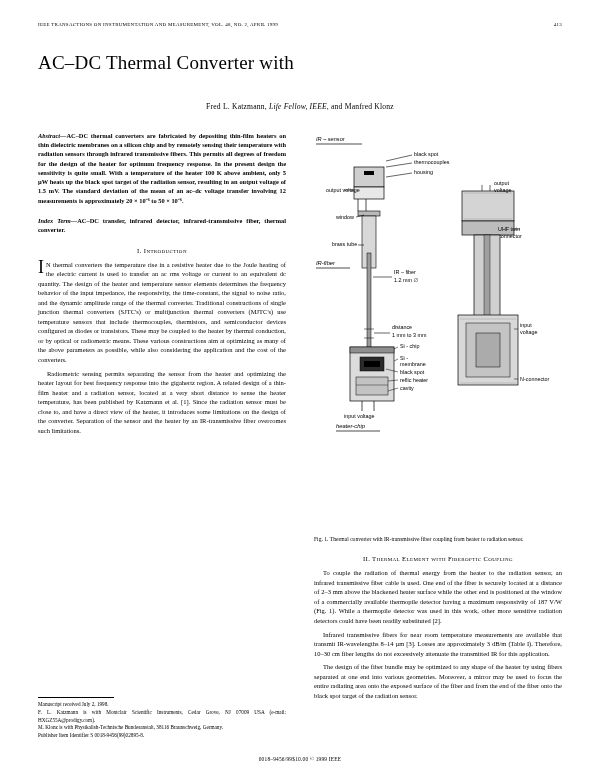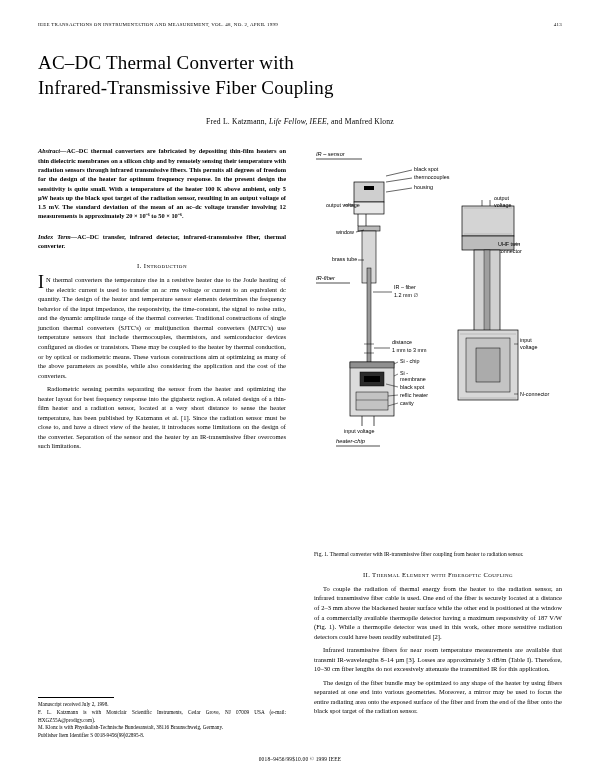--- a/index.html
+++ b/index.html
@@ -18,21 +18,21 @@
   }
   .runhead .left { white-space:nowrap; }
   .runhead .right { white-space:nowrap; }
 
   
   .title {
     text-align:left; font-size:19px; line-height:1.30;
     margin-top:22px; font-weight:normal; letter-spacing:0.2px;
   }
   .authors {
-    text-align:center; font-size:7.6px; margin-top:17px; letter-spacing:0.2px;
+    text-align:center; font-size:7.6px; margin-top:26px; letter-spacing:0.2px;
   }
   .authors i { font-style:italic; }
 
   
   .cols { display:flex; margin-top:20px; }
   .col { width:248px; }
   .col.left { margin-right:28px; }
 
   p { margin:0 0 0 0; font-size:6.5px; line-height:1.47; text-align:justify; }
   p.indent { text-indent:9px; }
@@ -82,21 +82,20 @@
 <div class="page">
   <div class="inner">
 
     <div class="runhead">
       <span class="left">IEEE TRANSACTIONS ON INSTRUMENTATION AND MEASUREMENT, VOL. 48, NO. 2, APRIL 1999</span>
       <span class="right">413</span>
     </div>
 
     <div class="title">
       <div>AC–DC Thermal Converter with</div>
-      <div>Infrared-Transmissive Fiber Coupling</div>
     </div>
 
     <div class="authors">
       <span>Fred L. Katzmann, </span><i>Life Fellow, IEEE</i><span>, and Manfred Klonz</span>
     </div>
 
     <div class="cols">
 
       <div class="col left">
 

